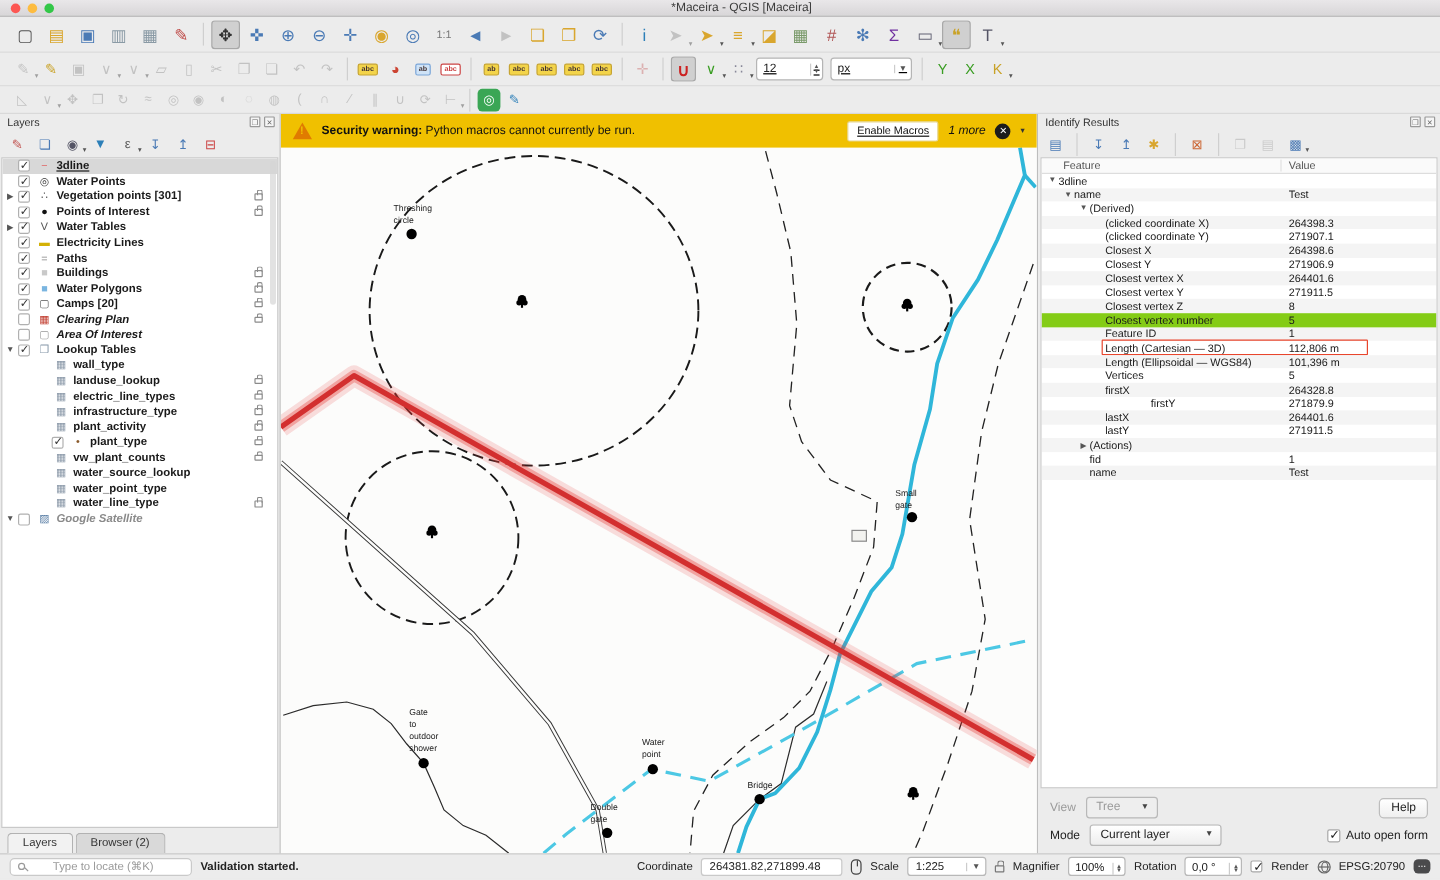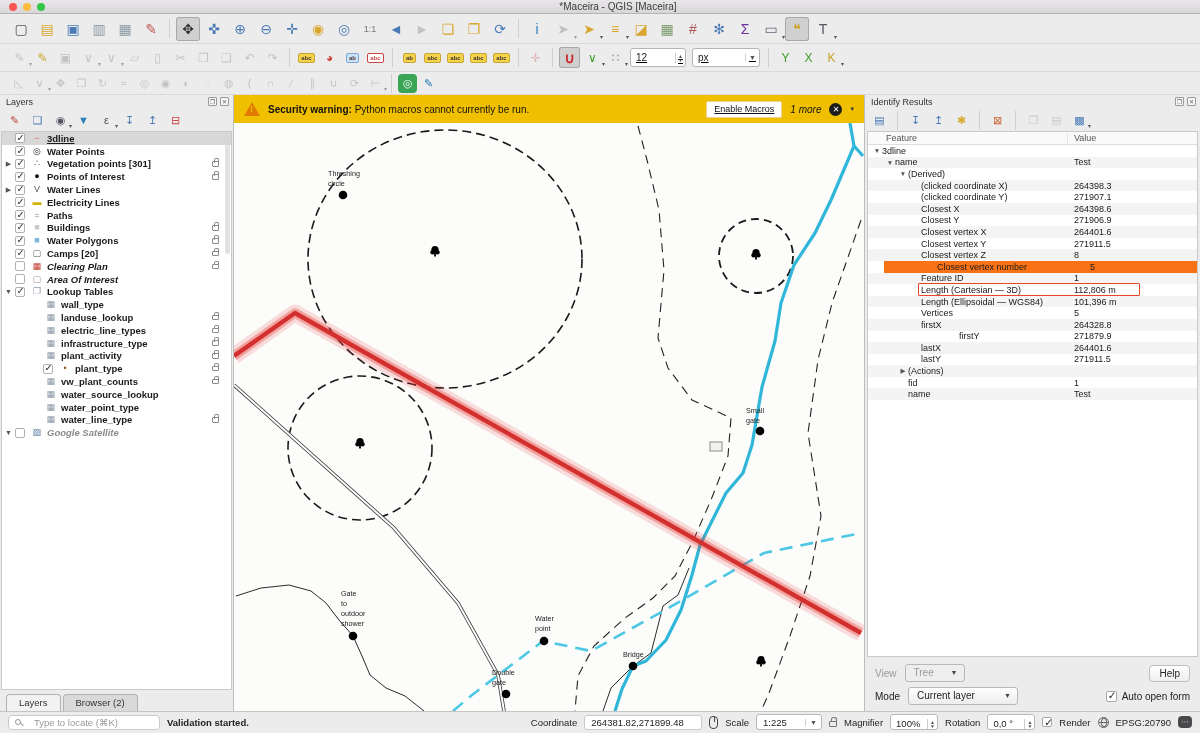--- a/index.html
+++ b/index.html
@@ -95,21 +95,21 @@
   .combo2.dis{color:#9a9a9a;background:#eee;}
   .autoopen{margin-left:auto;display:flex;gap:5px;align-items:center;}
   .scb{width:11px;height:11px;border:1px solid #a8a8a8;border-radius:2px;background:#fff;position:relative;flex:none;}
   .scb.ck::after{content:"✓";position:absolute;top:-2.5px;left:1px;font-size:10.5px;color:#222;}
   .helpbtn{margin-left:auto;border:1px solid #bdbdbd;background:linear-gradient(#fff,#efefef);border-radius:4px;
     padding:2px 9px;font-size:10px;color:#222;}
   .dim{color:#9a9a9a;}
   
   .statusbar{height:21px;display:flex;align-items:center;background:#ececec;border-top:1px solid #c5c5c5;
     padding:0 8px;gap:7px;font-size:9.5px;color:#222;}
-  .locator{display:flex;align-items:center;gap:13px;background:#fff;border:1px solid #c9c9c9;border-radius:4px;
+  .locator{display:flex;align-items:center;gap:23px;background:#fff;border:1px solid #c9c9c9;border-radius:4px;
     width:152px;height:15px;padding:0 6px;color:#9a9a9a;flex:none;}
   .sicon{width:6px;height:6px;border:1.2px solid #999;border-radius:50%;position:relative;flex:none;}
   .sicon::after{content:"";position:absolute;width:4px;height:1.2px;background:#999;transform:rotate(45deg);
     right:-3.5px;bottom:-1.5px;}
   .valid{font-weight:bold;font-size:9.5px;}
   .sinput{background:#fff;border:1px solid #c9c9c9;border-radius:3px;height:15px;display:flex;align-items:center;
     padding:0 6px;font-size:9.5px;color:#222;flex:none;}
   .mouseicon{width:9px;height:13px;border:1.3px solid #444;border-radius:4px;position:relative;flex:none;}
   .mouseicon::after{content:"";position:absolute;left:50%;top:0;width:1px;height:5px;background:#444;}
   .scombo{display:flex;align-items:center;border:1px solid #b8b8b8;background:#fff;height:16px;border-radius:3px;flex:none;}
@@ -479,21 +479,21 @@
           <span class="lexp"></span>
           <span class="lcb ck"></span>
           <span class="licon" style="color: rgb(17, 17, 17);">●</span>
           <span class="llabel">Points of Interest</span>
           <span class="lock"></span>
         </div>
         <div class="lrow">
           <span class="lexp">▶</span>
           <span class="lcb ck"></span>
           <span class="licon" style="color: rgb(85, 85, 85);">V</span>
-          <span class="llabel">Water Lines</span>
+          <span class="llabel">Water Tables</span>
         </div>
         <div class="lrow">
           <span class="lexp"></span>
           <span class="lcb ck"></span>
           <span class="licon" style="color: rgb(212, 177, 6);">▬</span>
           <span class="llabel">Electricity Lines</span>
         </div>
         <div class="lrow">
           <span class="lexp"></span>
           <span class="lcb ck"></span>
@@ -809,21 +809,21 @@
             <span class="idexp"></span>
             <span class="idlabel">Closest vertex Y</span>
             <span class="idvalue">271911.5</span>
           </div>
           <div class="idrow" style="background: rgb(244, 244, 244);">
             <span style="width: 43px; flex: 0 0 auto;"></span>
             <span class="idexp"></span>
             <span class="idlabel">Closest vertex Z</span>
             <span class="idvalue">8</span>
           </div>
-          <div class="idrow" style="background: #f97316; margin-left: 16px;">
+          <div class="idrow" style="background: #84cc16;">
             <span style="width: 43px; flex: 0 0 auto;"></span>
             <span class="idexp"></span>
             <span class="idlabel">Closest vertex number</span>
             <span class="idvalue">5</span>
           </div>
           <div class="idrow" style="background: rgb(244, 244, 244);">
             <span style="width: 43px; flex: 0 0 auto;"></span>
             <span class="idexp"></span>
             <span class="idlabel">Feature ID</span>
             <span class="idvalue">1</span>

